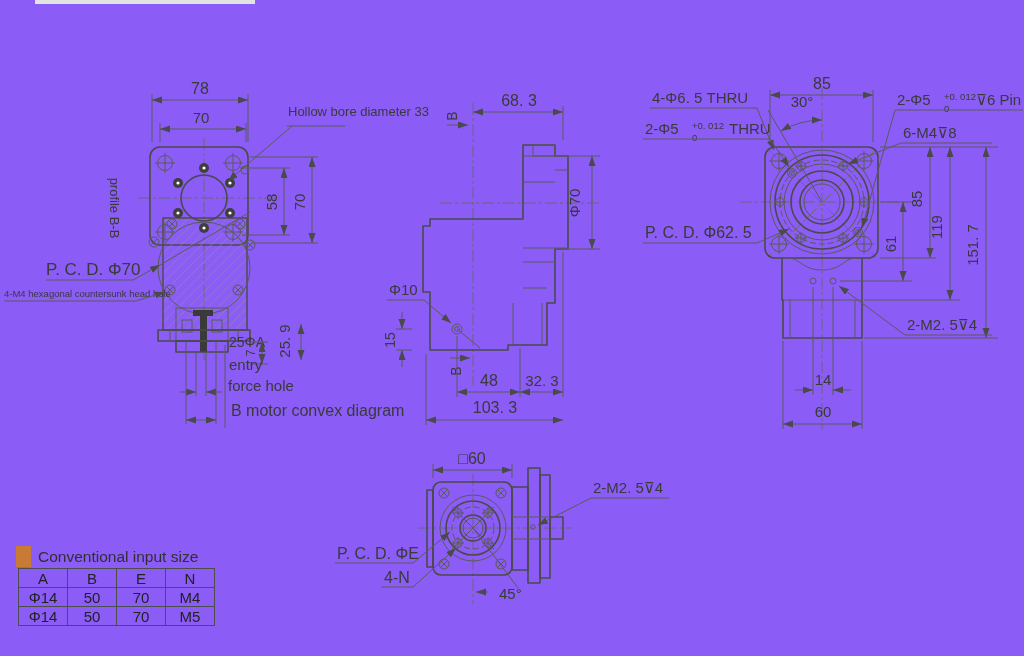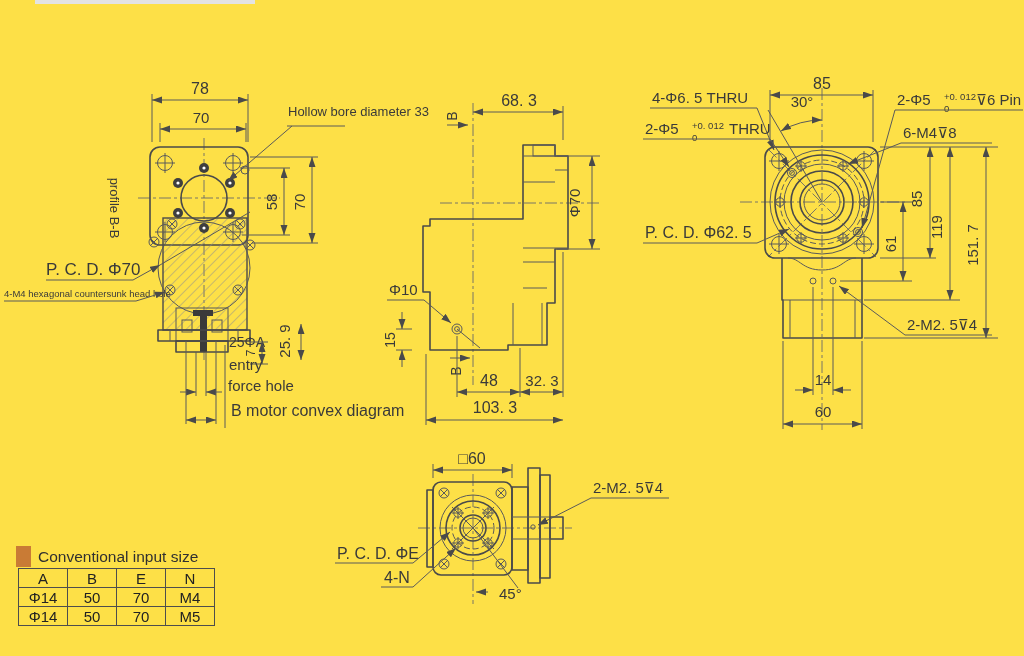--- a/index.html
+++ b/index.html
@@ -1,16 +1,16 @@
 <!DOCTYPE html>
 <html><head>
 <meta charset="utf-8">
 <style>
   html,body{margin:0;padding:0;background:#ffffff;}
-  .canvas{position:relative;width:1024px;height:656px;background:#fde047;overflow:hidden;
+  .canvas{position:relative;width:1024px;height:656px;background:#8b5cf6;overflow:hidden;
           font-family:"Liberation Sans",sans-serif;}
   svg text{font-family:"Liberation Sans",sans-serif;fill:#3a3a3a;}
   .outline{fill:none;stroke:#4a4a4a;stroke-width:1.6;stroke-linejoin:round;}
   .thin{fill:none;stroke:#5a5a5a;stroke-width:1;}
   .dim{fill:none;stroke:#5a5a5a;stroke-width:1;}
   .cl{fill:none;stroke:#6a6a6a;stroke-width:0.9;stroke-dasharray:12 3 3 3;}
   .dashc{fill:none;stroke:#5a5a5a;stroke-width:1;stroke-dasharray:6 3;}
   .t15{font-size:15px;} .t16{font-size:16px;} .t14{font-size:14px;} .t13{font-size:13px;}
   .t12{font-size:12px;} .t9{font-size:9.5px;} .t17{font-size:17px;}
   .topbar{position:absolute;left:35px;top:0;width:220px;height:4px;background:#e3e3e3;}

